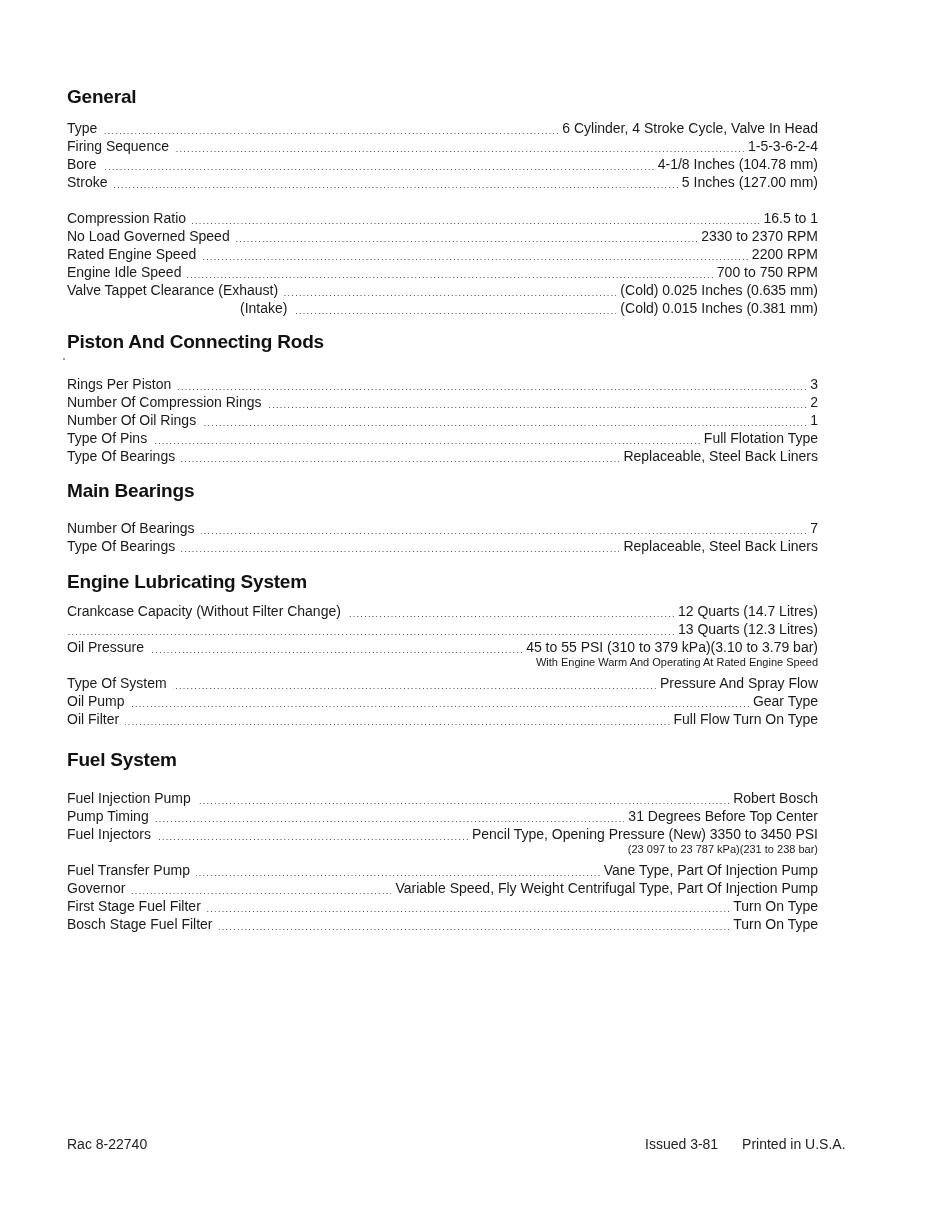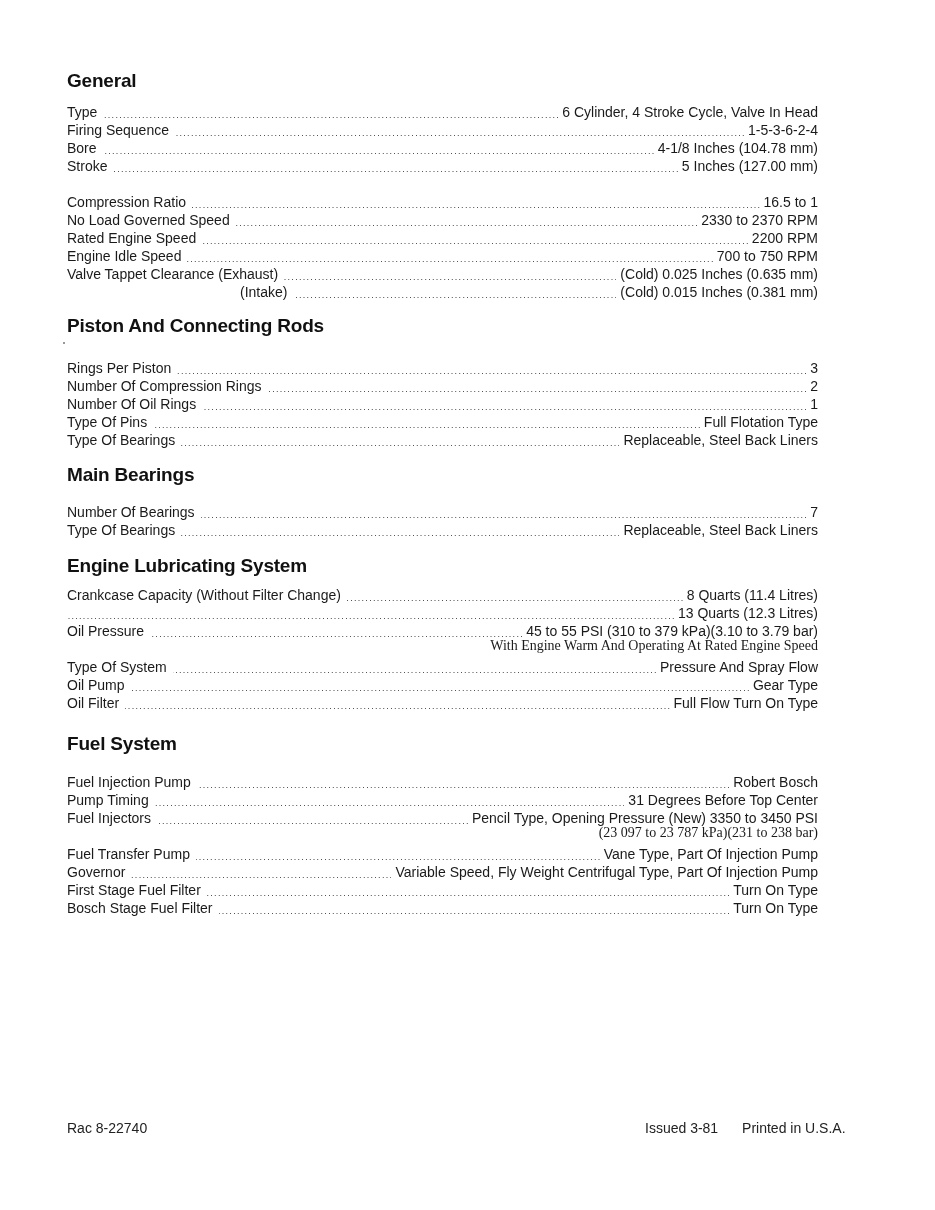--- a/index.html
+++ b/index.html
@@ -10,21 +10,21 @@
     body {
       width: 935px;
       height: 1210px;
       position: relative;
       overflow: hidden;
       font-family: "Liberation Sans", "DejaVu Sans", sans-serif;
       color: #1a1a1a;
     }
     .page {
       position: absolute;
-      left: 0; top: 0;
+      left: 0; top: 16px;
       width: 935px;
       height: 964px;
       border-radius: 11px;
     }
     .section-title {
       position: absolute;
       left: 67px;
       font-size: 19px;
       font-weight: bold;
       letter-spacing: -0.2px;
@@ -67,25 +67,24 @@
       white-space: nowrap;
     }
     .spec-row .value {
       flex: 0 0 auto;
       padding-left: 4px;
       text-align: right;
     }
     .cont-row {
       position: absolute;
       right: 117px;
-      font-size: 14px;
+      font-size: 11px;
       line-height: 18px;
       white-space: nowrap;
       text-align: right;
-      font-family: Liberation Serif, serif;
     }
     .footer {
       position: absolute;
       top: 1120px;
       font-size: 14px;
       color: #222;
     }
     .footer.left { left: 67px; }
     .footer.right { left: 645px; }
     .footer.right span + span { margin-left: 20px; }
@@ -196,21 +195,21 @@
     <span class="label">Type Of Bearings</span>
     <span class="leader"></span>
     <span class="value">Replaceable, Steel Back Liners</span>
   </div>
 
   <h2 class="section-title" style="top:555px">Engine Lubricating System</h2>
 
   <div class="spec-row" style="top:586px">
     <span class="label">Crankcase Capacity (Without Filter Change)</span>
     <span class="leader"></span>
-    <span class="value">8 Quarts (11.4 Litres)</span>
+    <span class="value">12 Quarts (14.7 Litres)</span>
   </div>
   <div class="spec-row" style="top:604px">
     <span class="leader"></span>
     <span class="value">13 Quarts (12.3 Litres)</span>
   </div>
   <div class="spec-row" style="top:622px">
     <span class="label">Oil Pressure</span>
     <span class="leader"></span>
     <span class="value">45 to 55 PSI (310 to 379 kPa)(3.10 to 3.79 bar)</span>
   </div>

